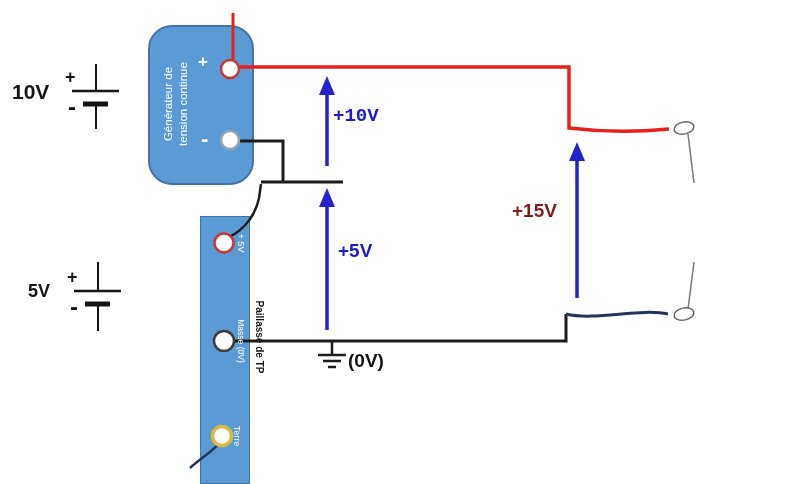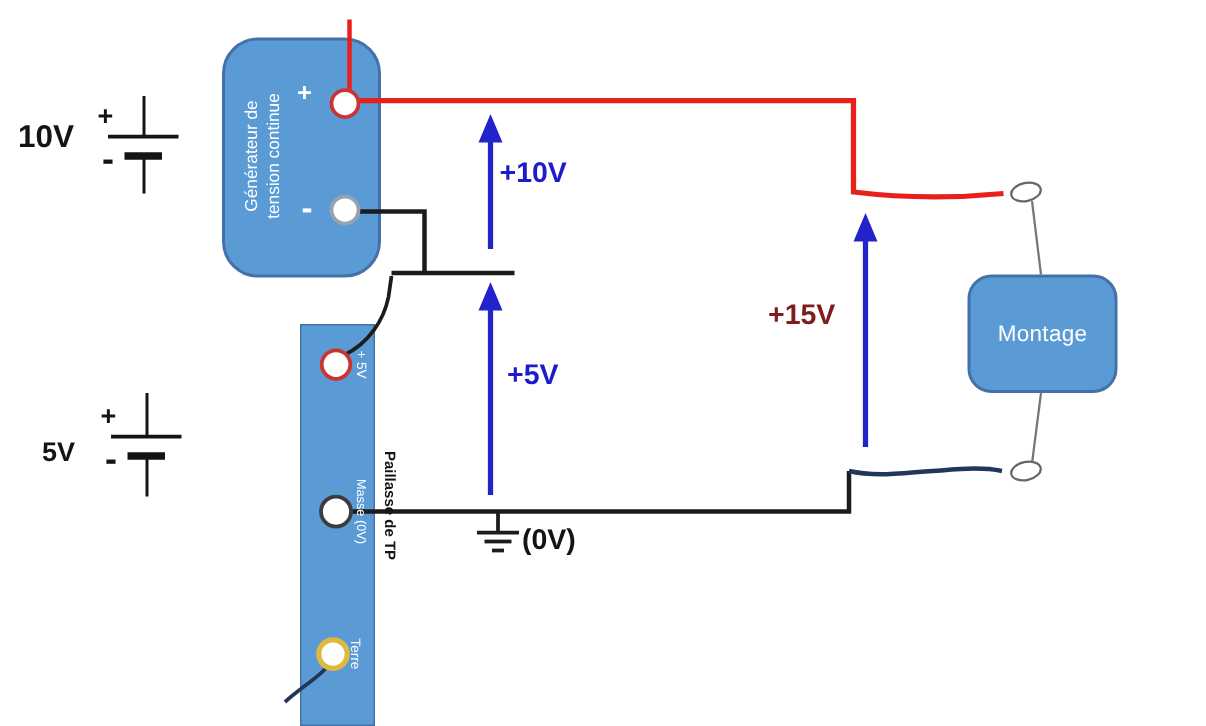--- a/index.html
+++ b/index.html
@@ -26,41 +26,38 @@
   .strip-label { left:259px; top:337px; color:#141414; font-size:10px; font-weight:700; }
   .term-label { color:#ffffff; }
   .t-5v   { left:241px; top:243px; font-size:9px; }
   .t-masse{ left:241px; top:341px; font-size:8.5px; }
   .t-terre{ left:237px; top:436px; font-size:9px; }
 
   .lbl { position:absolute; font-weight:700; color:#141414; line-height:1.1; }
   .gen-plus  { left:198px; top:53px;  font-size:17px; color:#ffffff; }
   .gen-minus { left:201px; top:127px; font-size:22px; color:#ffffff; }
   .b10  { left:12px; top:80px;  font-size:21px; }
-  .b5   { left:28px; top:282px; font-size:18px;margin-top:10px; }
+  .b5   { left:28px; top:282px; font-size:18px; }
   .b10p { left:65px; top:68px;  font-size:18px; }
   .b10m { left:68px; top:94px;  font-size:24px; }
   .b5p  { left:67px; top:268px; font-size:18px; }
   .b5m  { left:70px; top:294px; font-size:24px; }
   .blue-lbl { font-size:19px; }
   .l10 { left:333px; top:106px; }
   .l5  { left:338px; top:241px;text-align:right; }
   .l15 { left:512px; top:201px; }
   .l0v { left:348px; top:351px; font-size:19px; }
 </style>
 </head>
 <body>
 
 <div class="stage">
 
   <div class="block gen-block" style="background: rgb(91, 155, 213); border-color: rgb(68, 114, 168);"></div>
   <div class="block strip" style="background: rgb(91, 155, 213); border-color: rgb(68, 114, 168);"></div>
-  <div class="block montage-block" style="background: rgb(91, 155, 213); border-color: rgb(68, 114, 168);">
-    <span>Montage</span>
-  </div>
 
   <svg class="overlay" width="804" height="484" viewBox="0 0 804 484">
 
     <path d="M233 13 L233 62" fill="none" stroke-width="3" stroke="#e8201c"></path>
     <path d="M239 67 L569 67 L569 128 Q618 134 669 129" fill="none" stroke-width="3.5" stroke="#e8201c"></path>
 
     <path d="M239 141 L283 141 L283 182" fill="none" stroke-width="3" stroke="#1c1c1c"></path>
     <path d="M261 182 L343 182" fill="none" stroke-width="3" stroke="#1c1c1c"></path>
     <path d="M229 237 C246 229 256 213 259 198 L261 184" fill="none" stroke-width="2.5" stroke="#1c1c1c"></path>
     <path d="M235 341 L566 341 L566 314" fill="none" stroke-width="3" stroke="#1c1c1c"></path>
@@ -110,18 +107,18 @@
   <div class="vtext term-label t-masse">Masse (0V)</div>
   <div class="vtext term-label t-terre">Terre</div>
 
   <div class="lbl b10">10V</div>
   <div class="lbl b10p">+</div>
   <div class="lbl b10m">-</div>
   <div class="lbl b5">5V</div>
   <div class="lbl b5p">+</div>
   <div class="lbl b5m">-</div>
 
-  <div class="lbl blue-lbl l10" style="color: rgb(28, 28, 205);">+10V</div>
+  <div class="lbl blue-lbl l10" style="color: rgb(28, 28, 205); font-family: Liberation Mono, monospace;">+10V</div>
   <div class="lbl blue-lbl l5" style="color: rgb(28, 28, 205);">+5V</div>
   <div class="lbl blue-lbl l15" style="color: #7f1d1d;">+15V</div>
   <div class="lbl l0v">(0V)</div>
 
 </div>
 
 </body></html>

